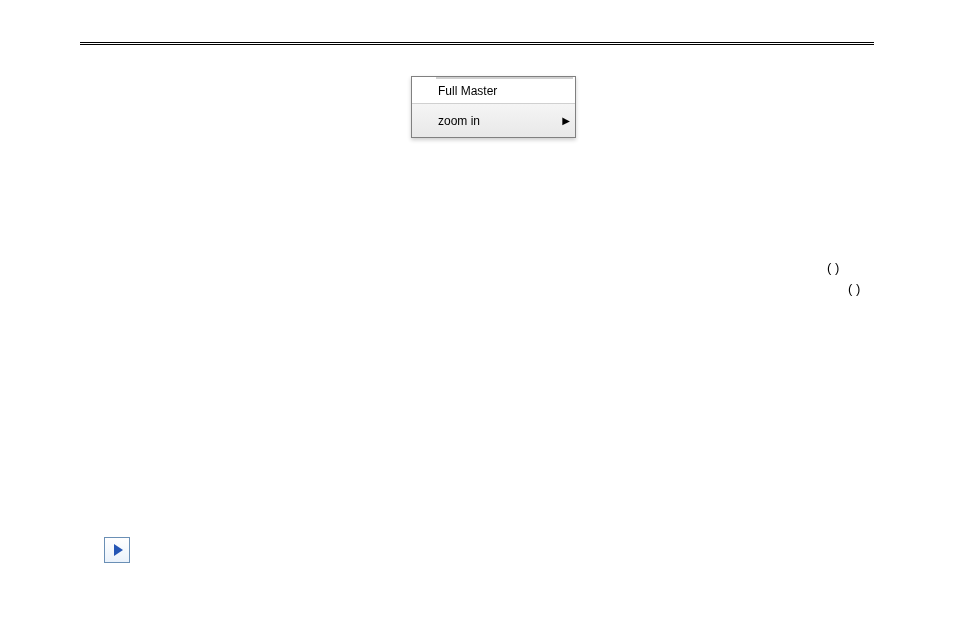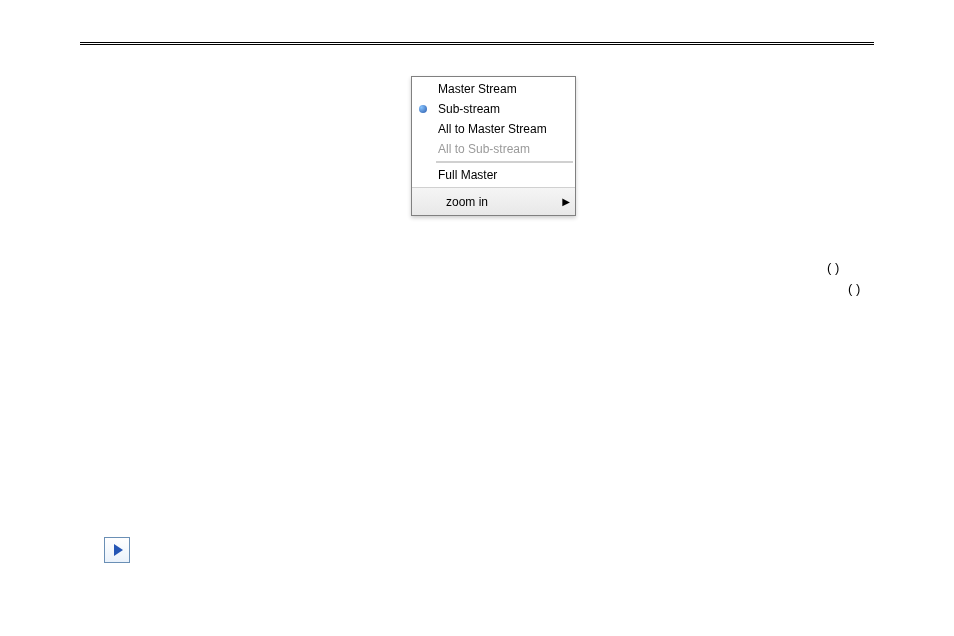--- a/index.html
+++ b/index.html
@@ -58,22 +58,21 @@
     }
     .radio-dot {
       width: 8px;
       height: 8px;
       border-radius: 50%;
       background: radial-gradient(circle at 30% 30%, #88c4ff, #2a5aaa);
     }
     .submenu-item {
       background: linear-gradient(to bottom, #f5f5f5, #e8e8e8);
       border-top: 1px solid #d0d0d0;
-      height: 28px;
-      gap: 8px;
+      height: 34px;
     }
     .submenu-arrow {
       width: 14px;
       text-align: center;
       font-size: 10px;
       color: #000;
       padding-right: 4px;
     }
     .paren-text-1 {
       position: absolute;
@@ -110,40 +109,20 @@
       border-bottom: 6px solid transparent;
       margin-left: 2px;
     }
   </style>
 </head>
 <body>
 
 <div class="horizontal-rule"></div>
 
 <div class="context-menu">
-  <div class="menu-section">
-    <div class="menu-item">
-      <span class="menu-item-icon-col"></span>
-      <span class="menu-item-label">Master Stream</span>
-    </div>
-    <div class="menu-item">
-      <span class="menu-item-icon-col">
-        <span class="radio-dot"></span>
-      </span>
-      <span class="menu-item-label">Sub-stream</span>
-    </div>
-    <div class="menu-item">
-      <span class="menu-item-icon-col"></span>
-      <span class="menu-item-label">All to Master Stream</span>
-    </div>
-    <div class="menu-item menu-item-disabled">
-      <span class="menu-item-icon-col"></span>
-      <span class="menu-item-label">All to Sub-stream</span>
-    </div>
-  </div>
   <div class="menu-separator"></div>
   <div class="menu-separator"></div>
   <div class="menu-section">
     <div class="menu-item">
       <span class="menu-item-icon-col"></span>
       <span class="menu-item-label">Full Master</span>
     </div>
   </div>
   <div class="menu-item submenu-item">
     <span class="menu-item-icon-col"></span>

